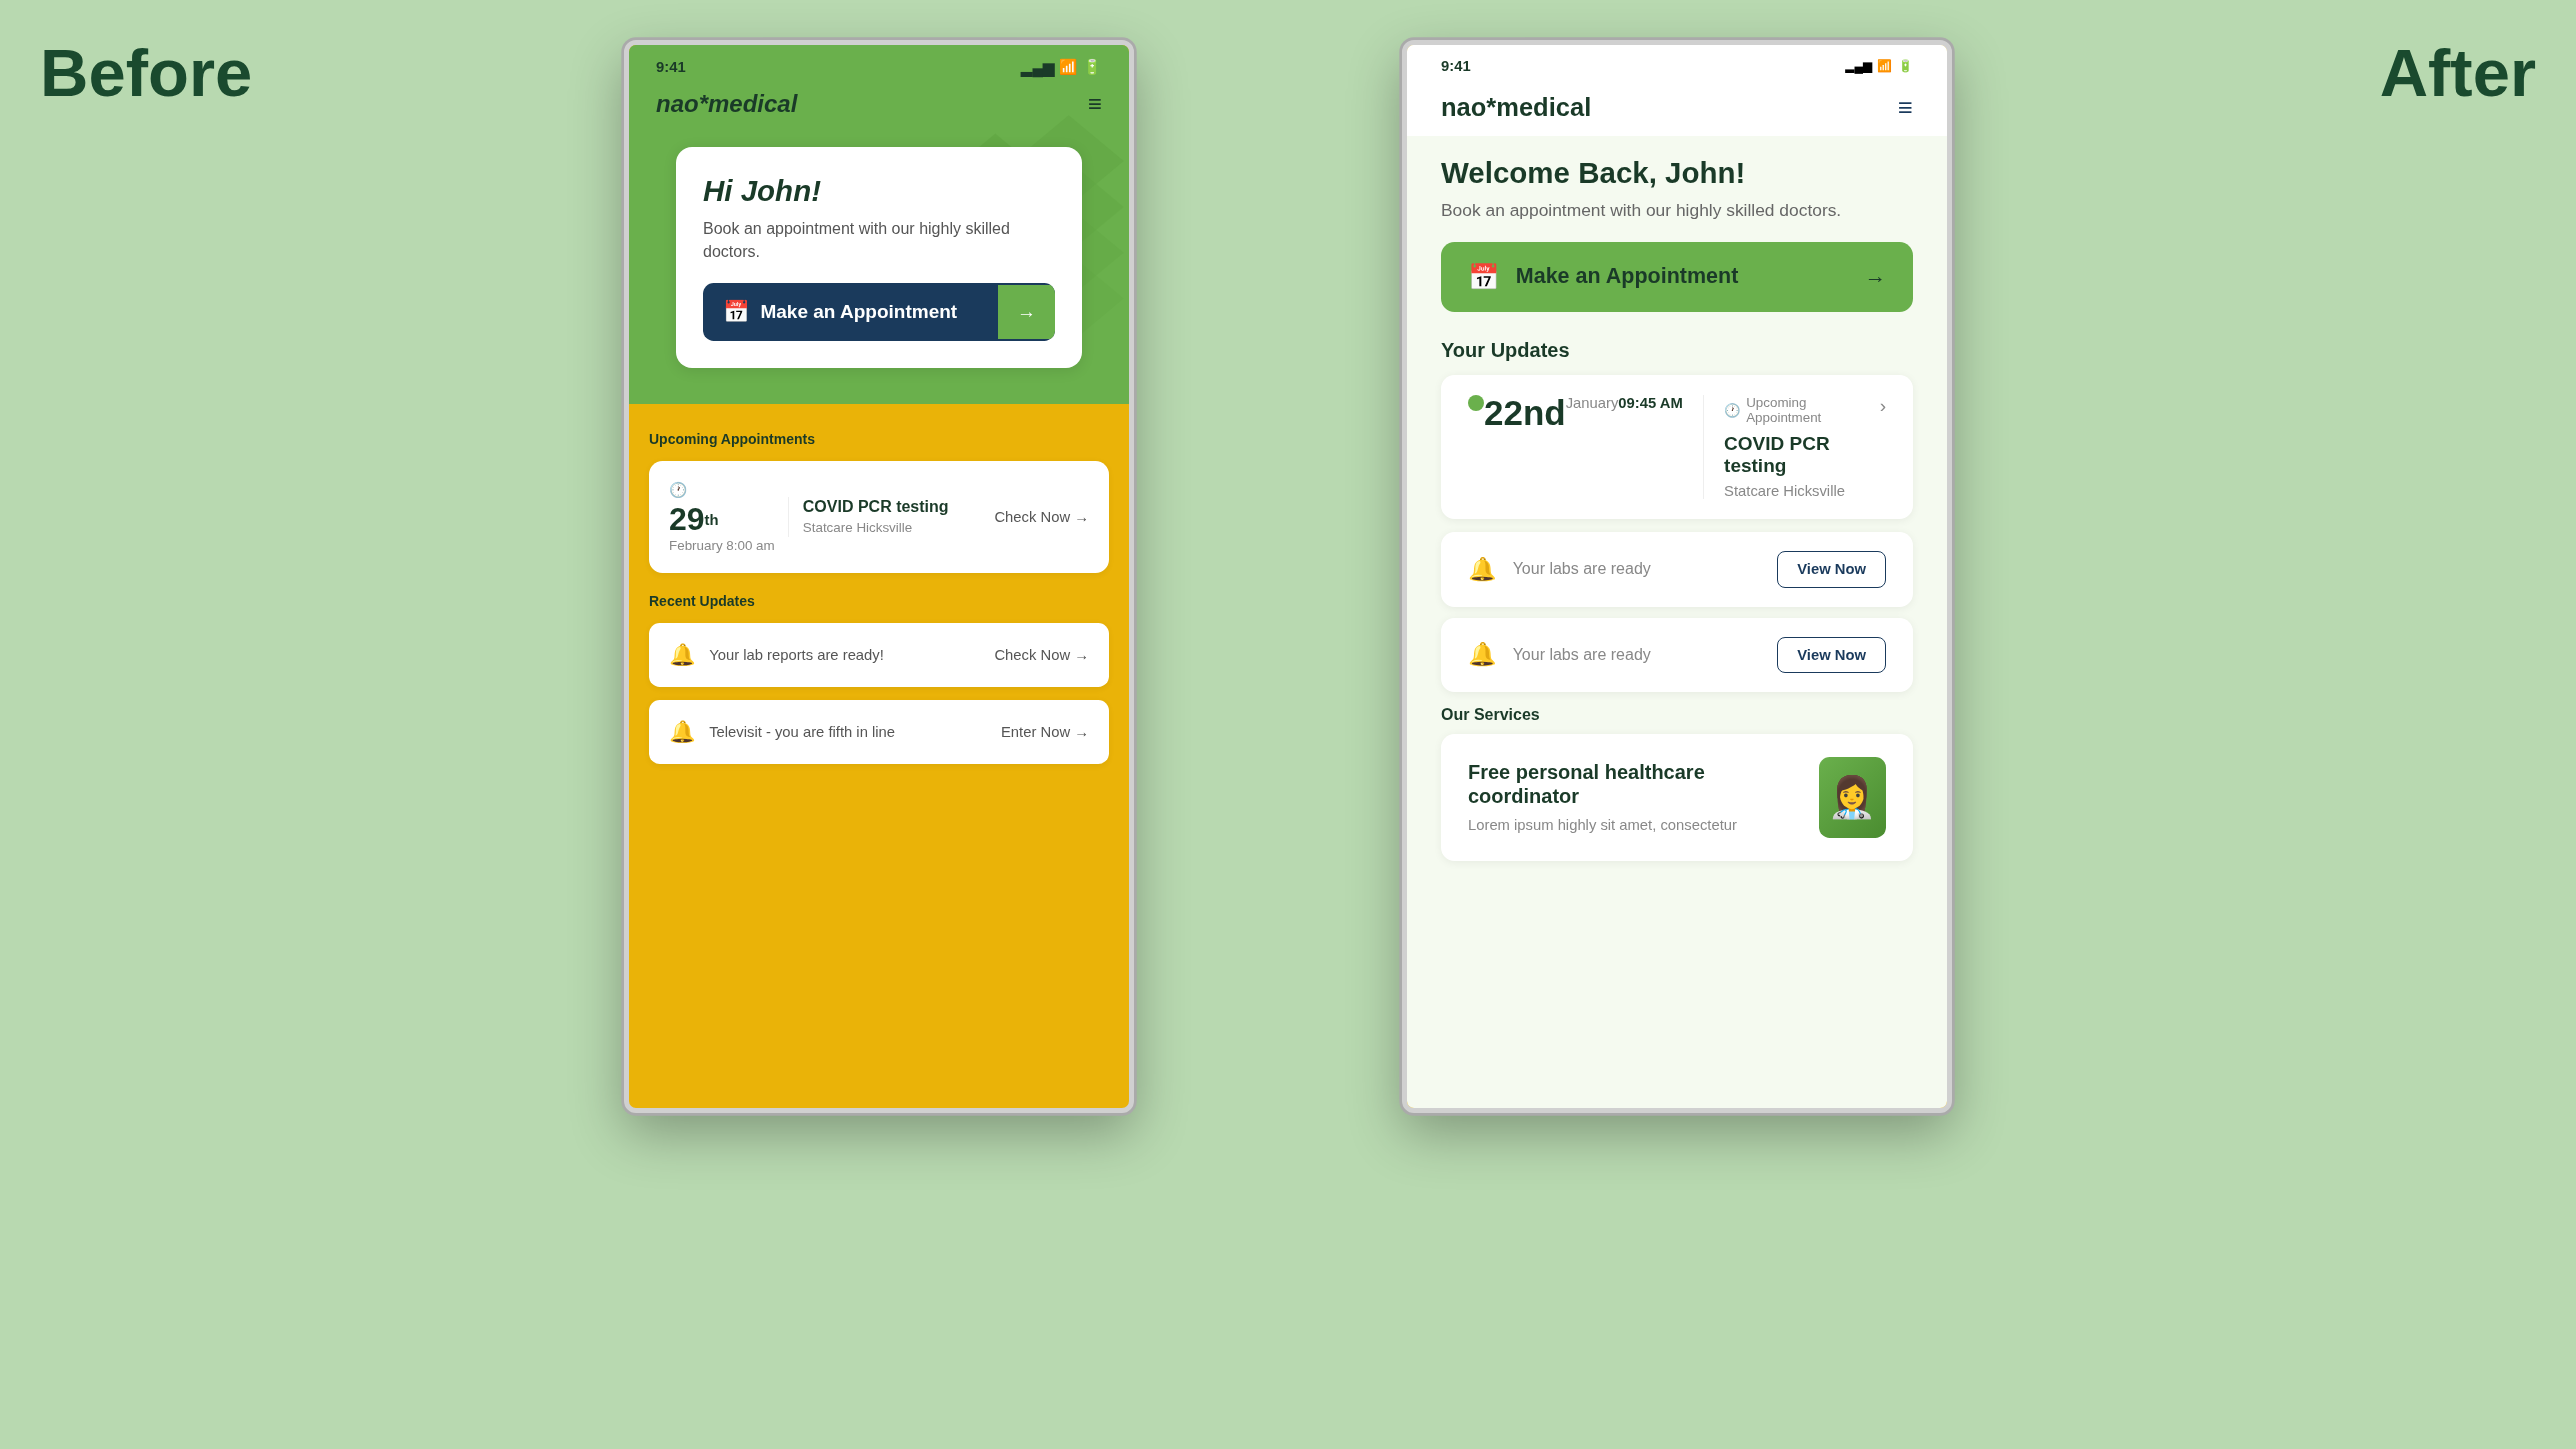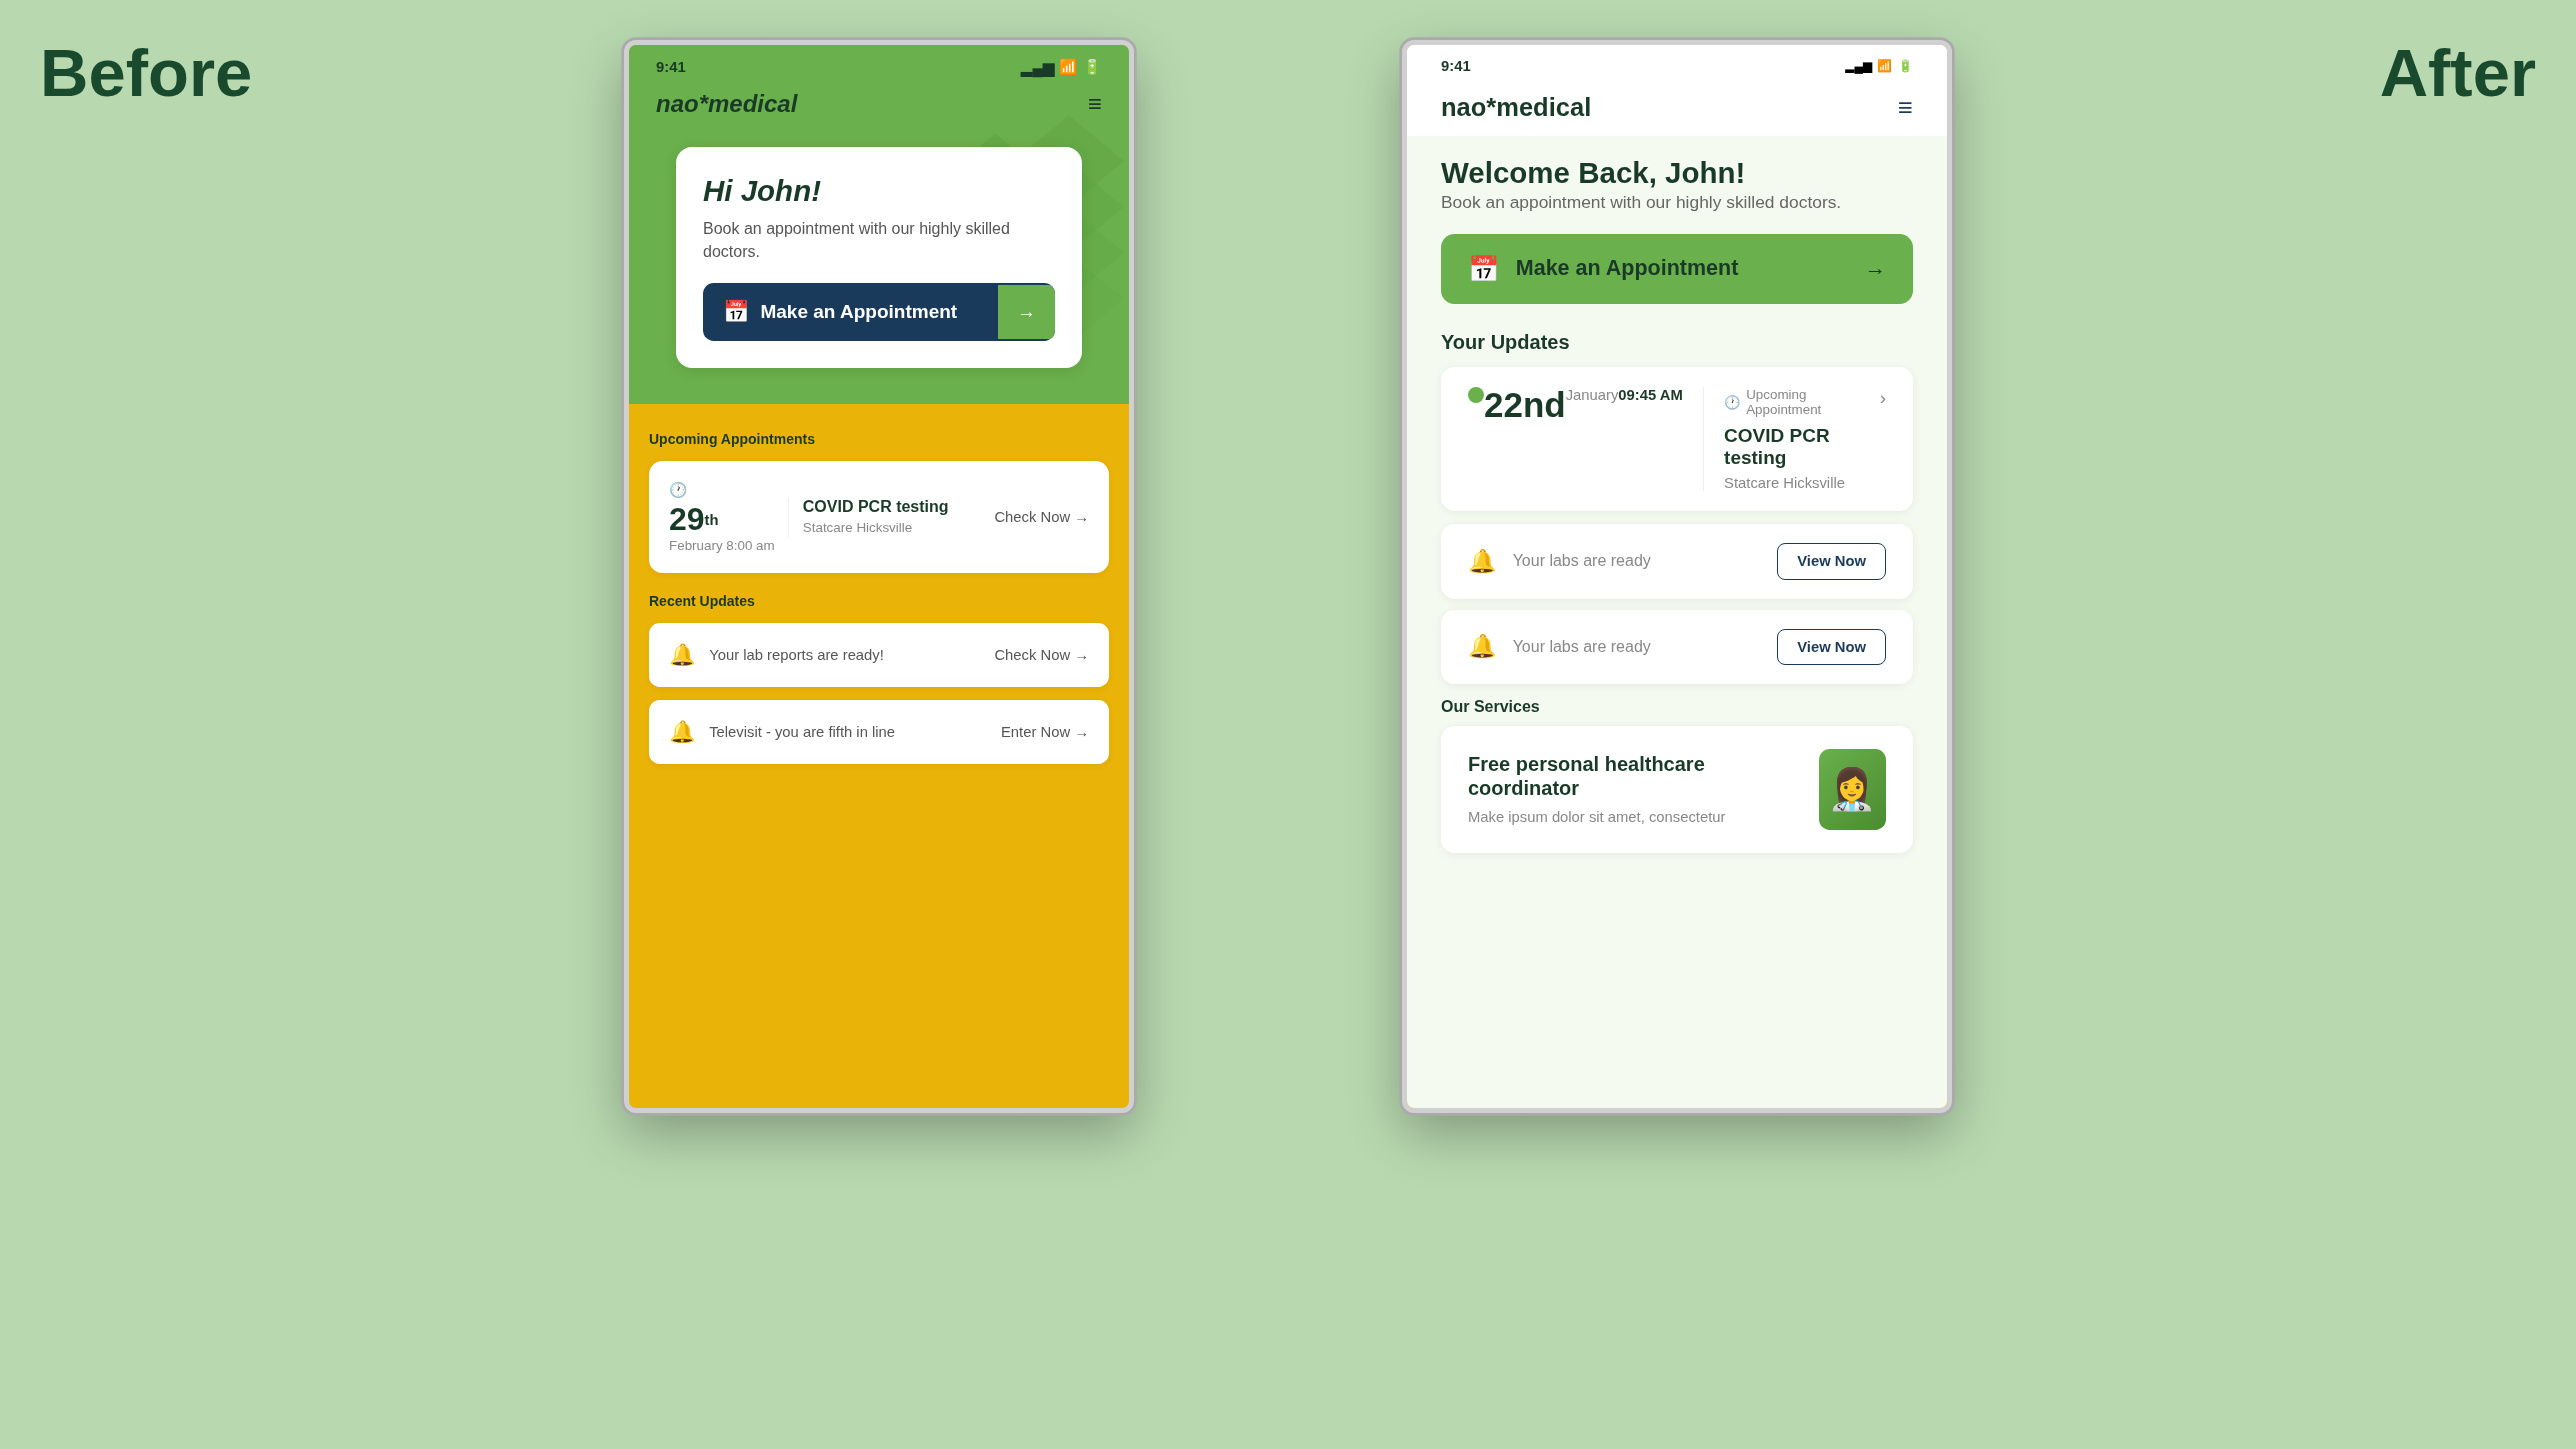--- a/index.html
+++ b/index.html
@@ -328,20 +328,21 @@
     .after-body {
       padding: 20px 34px;
       background: #f5faf0;
       overflow: hidden;
     }
 
     .welcome-title {
       font-size: 29.5px;
       font-weight: 800;
       color: #1a3a28;
+      margin-bottom: 8px;
     }
 
     .welcome-sub {
       font-size: 17.4px;
       color: #666;
       line-height: 1.4;
       margin-bottom: 20px;
     }
 
     .appt-button-after {
@@ -713,21 +714,21 @@
           <span class="bell-after">🔔</span>
           <span class="labs-text">Your labs are ready</span>
           <button class="view-now-btn">View Now</button>
         </div>
 
         <div class="our-services">Our Services</div>
 
         <div class="service-card">
           <div class="service-text">
             <div class="service-title">Free personal healthcare coordinator</div>
-            <div class="service-sub">Make ipsum dolor sit amet, consectetur</div>
+            <div class="service-sub">Lorem ipsum highly sit amet, consectetur</div>
           </div>
           <div class="service-avatar">
             👩‍⚕️
           </div>
         </div>
 
       </div>
     </div>
   </div>
 

